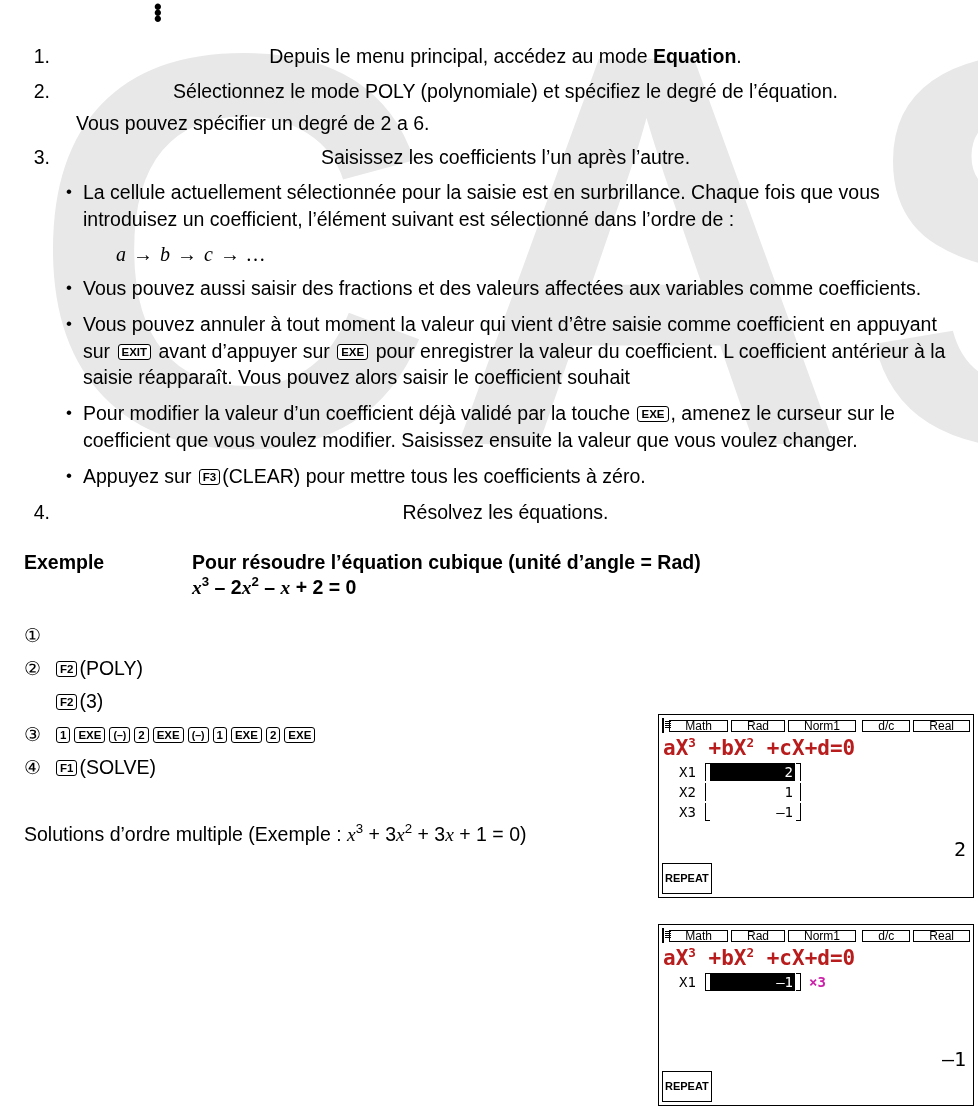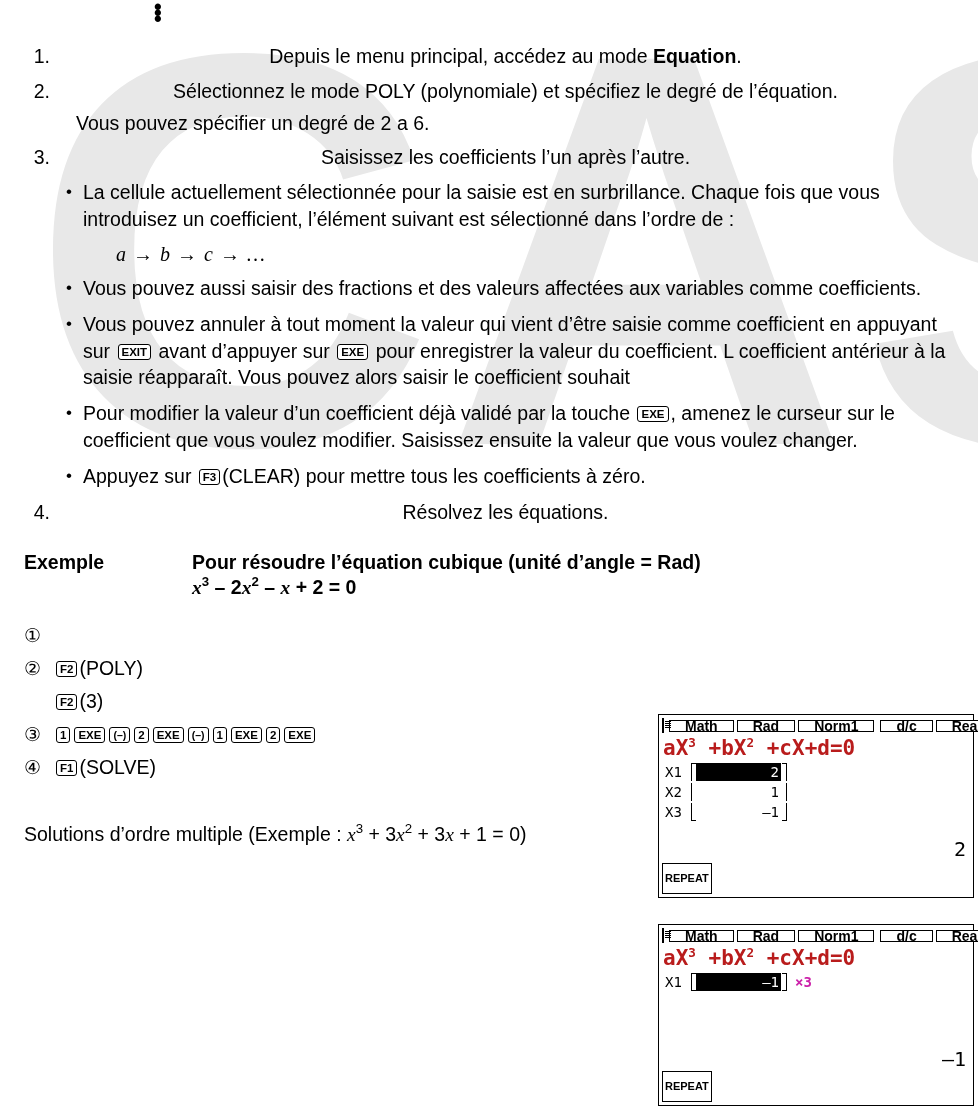--- a/index.html
+++ b/index.html
@@ -155,25 +155,25 @@
   #calc2 { left: 658px; top: 924px; height: 182px; }
   .calc-statusbar {
     display: flex;
     align-items: center;
     height: 17px;
     padding: 2px 3px 0 3px;
     gap: 3px;
   }
   .stat-chip {
     border: 1px solid #000;
-    font-size: 14px;
+    font-size: 12px;
     line-height: 10px;
     padding: 0 15px;
     font-family: "Liberation Sans", sans-serif;
-    font-weight: bold;
+    font-weight: normal;
     background: #fff;
   }
   .stat-book {
     width: 11px; height: 13px;
     border: 1px solid #000;
     position: relative;
     margin-right: 2px;
   }
   .stat-book::after {
     content: "";
@@ -194,21 +194,21 @@
   }
   .calc-eq sup { font-size: 0.6em; }
   .rowlist { padding: 2px 4px 0 6px; font-size: 14px; }
   .calcrow {
     display: flex;
     align-items: center;
     height: 20px;
     font-family: "DejaVu Sans Mono", monospace;
     font-size: 14px;
   }
-  .rowlabel { width: 26px; }
+  .rowlabel { width: 26px; margin-left: 14px; }
   .bracketcell {
     position: relative;
     width: 96px;
     height: 18px;
   }
   .bracket-l {
     position: absolute; left: 0; top: 0; bottom: 0;
     width: 4px;
     border-left: 1px solid #000;
   }

